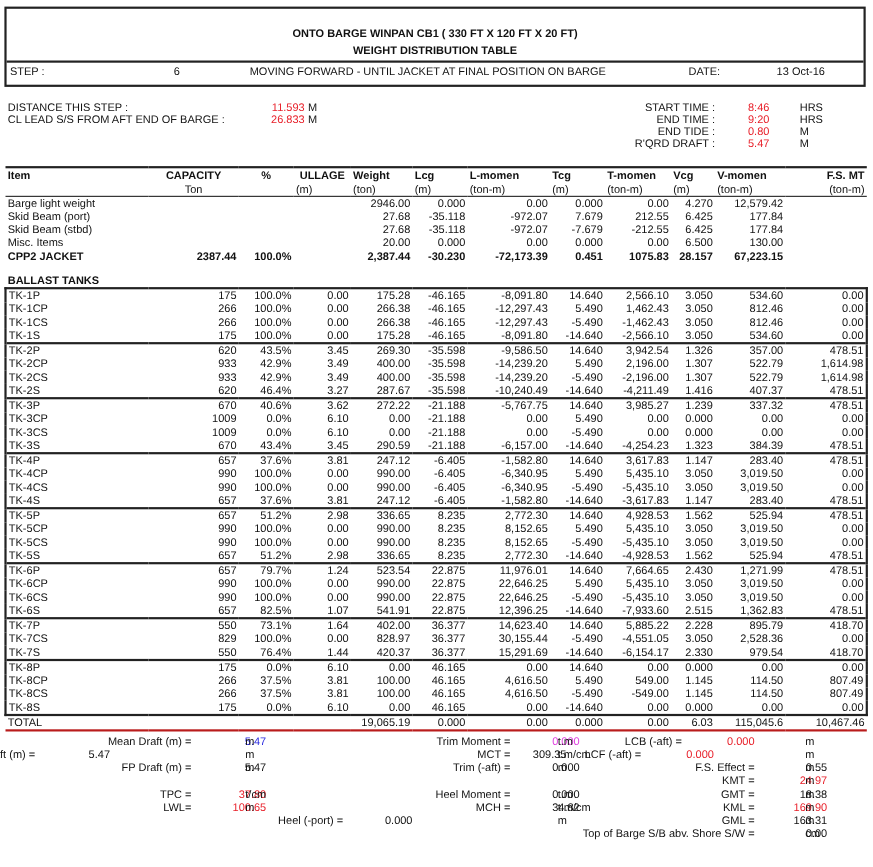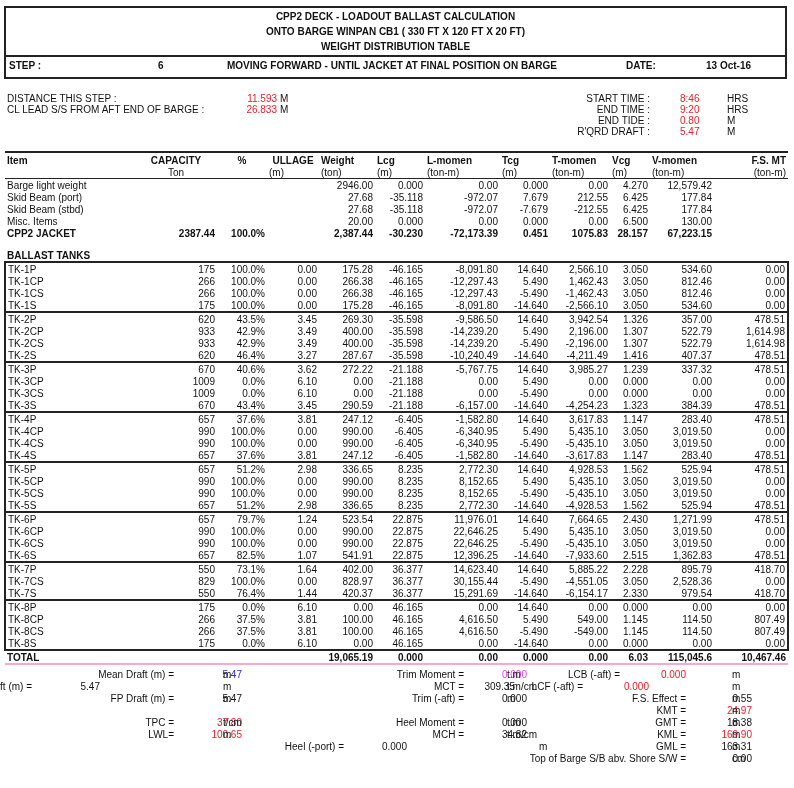--- a/index.html
+++ b/index.html
@@ -3,45 +3,44 @@
 <meta charset="utf-8">
 <style>
   html, body { margin: 0; padding: 0; background: #fff; }
   body { width: 794px; height: 788px; position: relative; font-family: "Liberation Sans", sans-serif; color: #111; font-size: 10px; overflow: hidden; }
   .red { color: #e8202a; }
   .blue { color: #2a2ae0; }
   .magenta { color: #e040e0; }
   .hdrbox { position: absolute; left: 4px; top: 6px; width: 783px; height: 73px; border: 2px solid #222; box-sizing: border-box; }
   .hdrbox .t { position: absolute; left: 0; width: 100%; text-align: center; font-weight: bold; font-size: 10px; }
   .hdrbox .sep { position: absolute; left: 0; width: 100%; top: 47px; border-top: 2px solid #222; }
-  .hdrbox .step { position: absolute; top: 52px; font-weight: bold; font-size: 10px; }
+  .hdrbox .step { position: absolute; top: 52px; font-weight: normal; font-size: 10px; }
   .info { position: absolute; font-size: 10px; line-height: 11px; }
   .info .row { position: relative; height: 11px; padding-left: 40px; }
   .info .row span { position: absolute; white-space: nowrap; }
   table.main { position: absolute; left: 4px; top: 151px; width: 783px; border-collapse: collapse; font-size: 10px; table-layout: fixed; }
   table.main td { padding: 0 2px; height: 12px; line-height: 11px; white-space: nowrap; text-align: right; }
   table.main td.l { text-align: left; }
   table.main tr.head td { font-weight: bold; border-top: 2px solid #222; padding-top: 1px; }
   table.main tr.unit td { border-bottom: 1.5px solid #222; }
   table.main tr.bold td { font-weight: bold; }
   table.main tr.section td { font-weight: bold; padding-top: 10px; }
   table.main tr.gstart td { border-top: 2px solid #222; }
   table.main tr.tank td:first-child { border-left: 2px solid #222; }
   table.main tr.tank td:last-child { border-right: 2px solid #222; }
   table.main tr.glast td { border-bottom: 2px solid #222; }
-  table.main tr.total td { font-weight: bold; border-bottom: 2px solid #f9a8d4; }
+  table.main tr.total td { font-weight: normal; border-bottom: 2px solid #b91c1c; }
   .sum { position: absolute; font-size: 10px; }
   .sum .r { position: relative; height: 12px; line-height: 12px; padding-left: 24px; }
   .sum .r span { position: absolute; white-space: nowrap; }
 </style>
 </head>
 <body>
 
 <div class="hdrbox">
-  <div class="t" style="top:3px">CPP2 DECK - LOADOUT BALLAST CALCULATION</div>
   <div class="t" style="top:18px">ONTO BARGE WINPAN CB1 ( 330 FT X 120 FT X 20 FT)</div>
   <div class="t" style="top:33px">WEIGHT DISTRIBUTION TABLE</div>
   <div class="sep"></div>
   <div class="step" style="left:3px">STEP :</div>
   <div class="step" style="left:152px">6</div>
   <div class="step" style="left:221px">MOVING FORWARD - UNTIL JACKET AT FINAL POSITION ON BARGE</div>
   <div class="step" style="left:620px">DATE:</div>
   <div class="step" style="left:700px">13 Oct-16</div>
 </div>
 
@@ -696,21 +695,21 @@
       <div class="r" style="position: absolute; left: 0px; width: 794px; top: 48px;">
         <span style="right: 354px;">Heel Moment =</span>
         <span style="right: 291px;">0.000</span>
         <span style="left: 507px;">t.m</span>
       </div>
       <div class="r" style="position: absolute; left: 0px; width: 794px; top: 60px;">
         <span style="right: 354px;">MCH =</span>
         <span style="right: 291px;">34.82</span>
         <span style="left: 507px;">t.m/cm</span>
       </div>
-      <div class="r" style="position: absolute; left: 0px; width: 642px; top: 72px; margin-left: 32px;">
+      <div class="r" style="position: absolute; left: 0px; width: 642px; top: 72px;">
         <span style="right: 354px;">Heel (-port) =</span>
         <span style="right: 291px;">0.000</span>
         <span style="left: 507px;">m</span>
       </div>
     </div>
   <div id="sum-col3">
       <div class="r" style="position: absolute; left: 0px; width: 728px; top: 0px;">
         <span style="right: 132px;">LCB (-aft) =</span>
         <span class="red" style="right: 66px;">0.000</span>
         <span style="left: 732px;">m</span>

